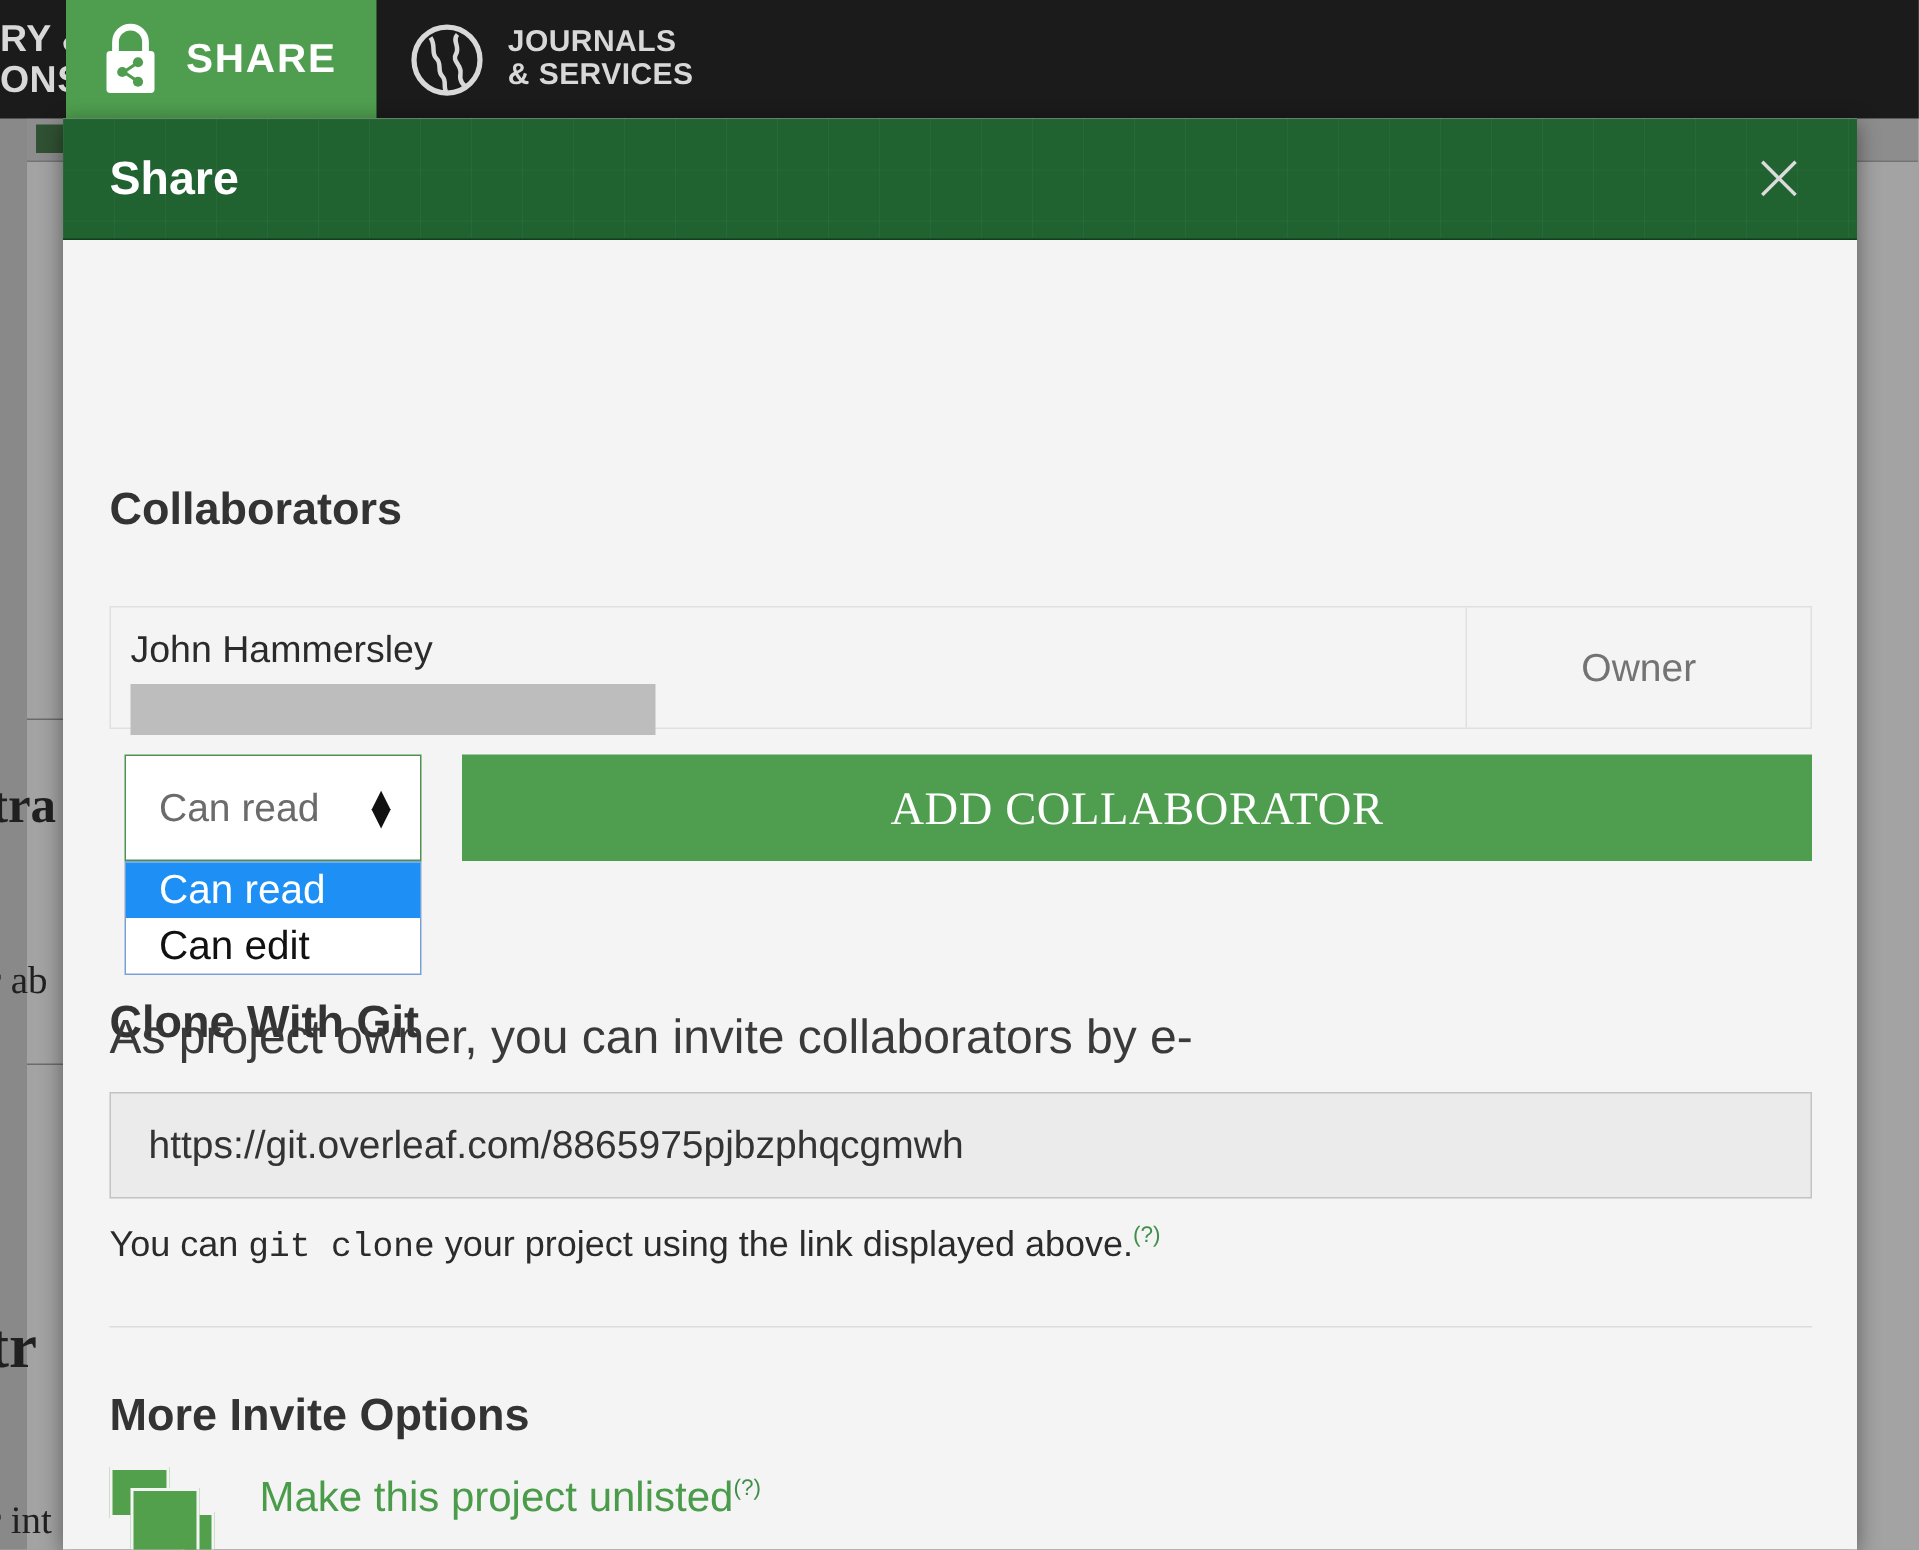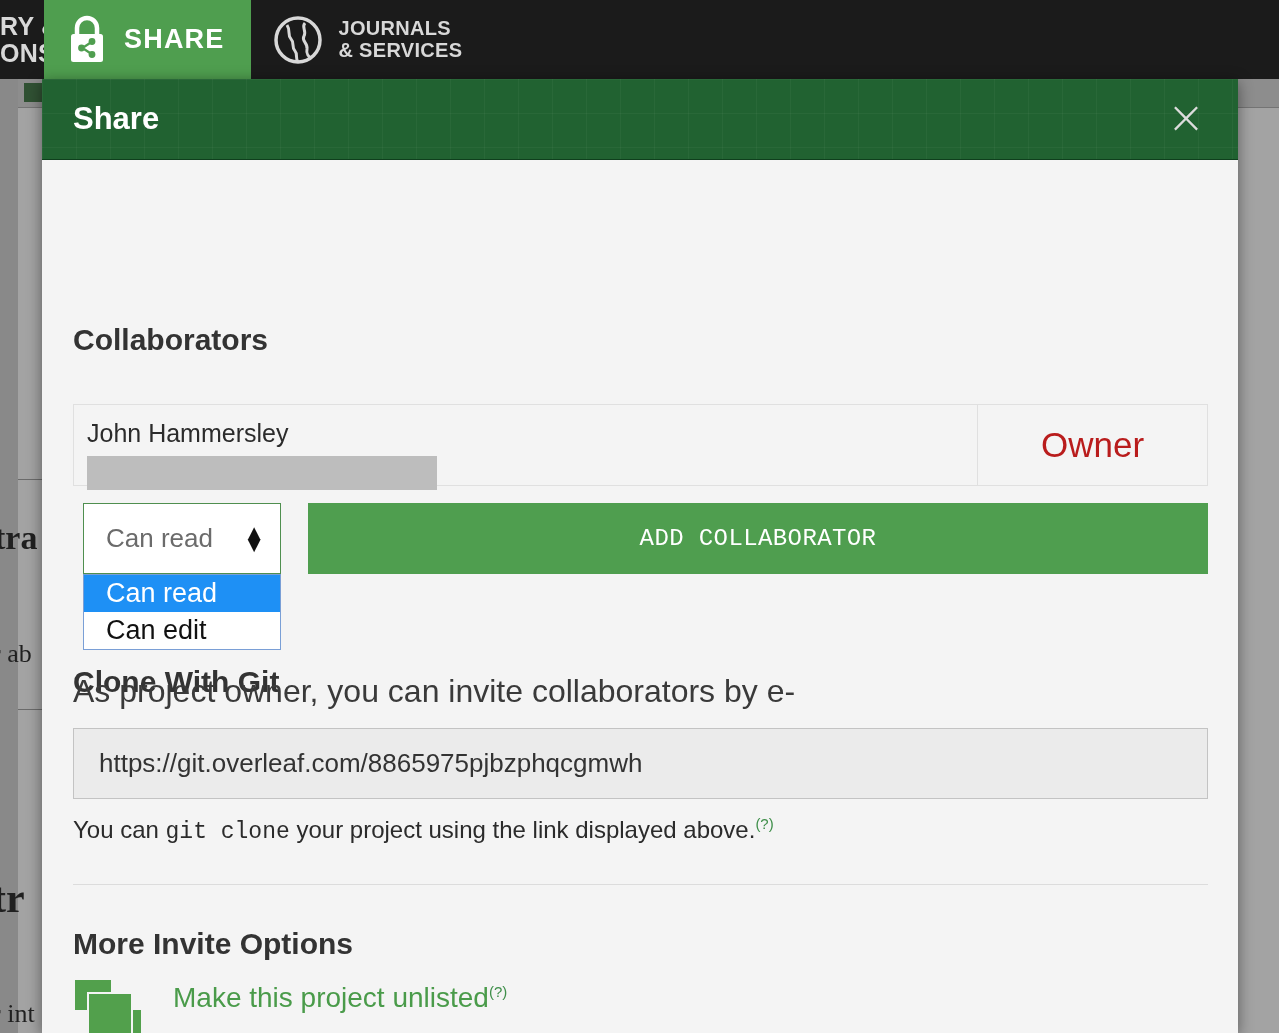--- a/index.html
+++ b/index.html
@@ -207,22 +207,22 @@
     margin-top: 8px;
     width: 350px;
     height: 34px;
     background: #bdbdbd;
   }
   #collab-role-cell {
     width: 229px;
     display: flex;
     align-items: center;
     justify-content: center;
-    font-size: 35px;
-    color: #b91c1c;
+    font-size: 26px;
+    color: #737373;
   }
 
   
   #invite-row {
     position: absolute;
     left: 31px; top: 343px;
     width: 1135px;
     height: 71px;
     display: flex;
     align-items: stretch;
@@ -292,23 +292,23 @@
     background: #1e90f5;
     color: #ffffff;
   }
 
   #add-collab-btn {
     margin-left: 27px;
     flex: 1 1 auto;
     background: #4f9e4f;
     color: #ffffff;
     border: none;
-    font-size: 24px;
+    font-size: 31px;
     letter-spacing: 0.4px;
-    font-family: Liberation Mono, monospace;
+    font-family: Liberation Serif, serif;
     cursor: pointer;
   }
 
   #invite-note {
     position: absolute;
     left: 31px; top: 513px;
     font-size: 32px;
     color: #3a3a3a;
     white-space: nowrap;
     z-index: 10;

